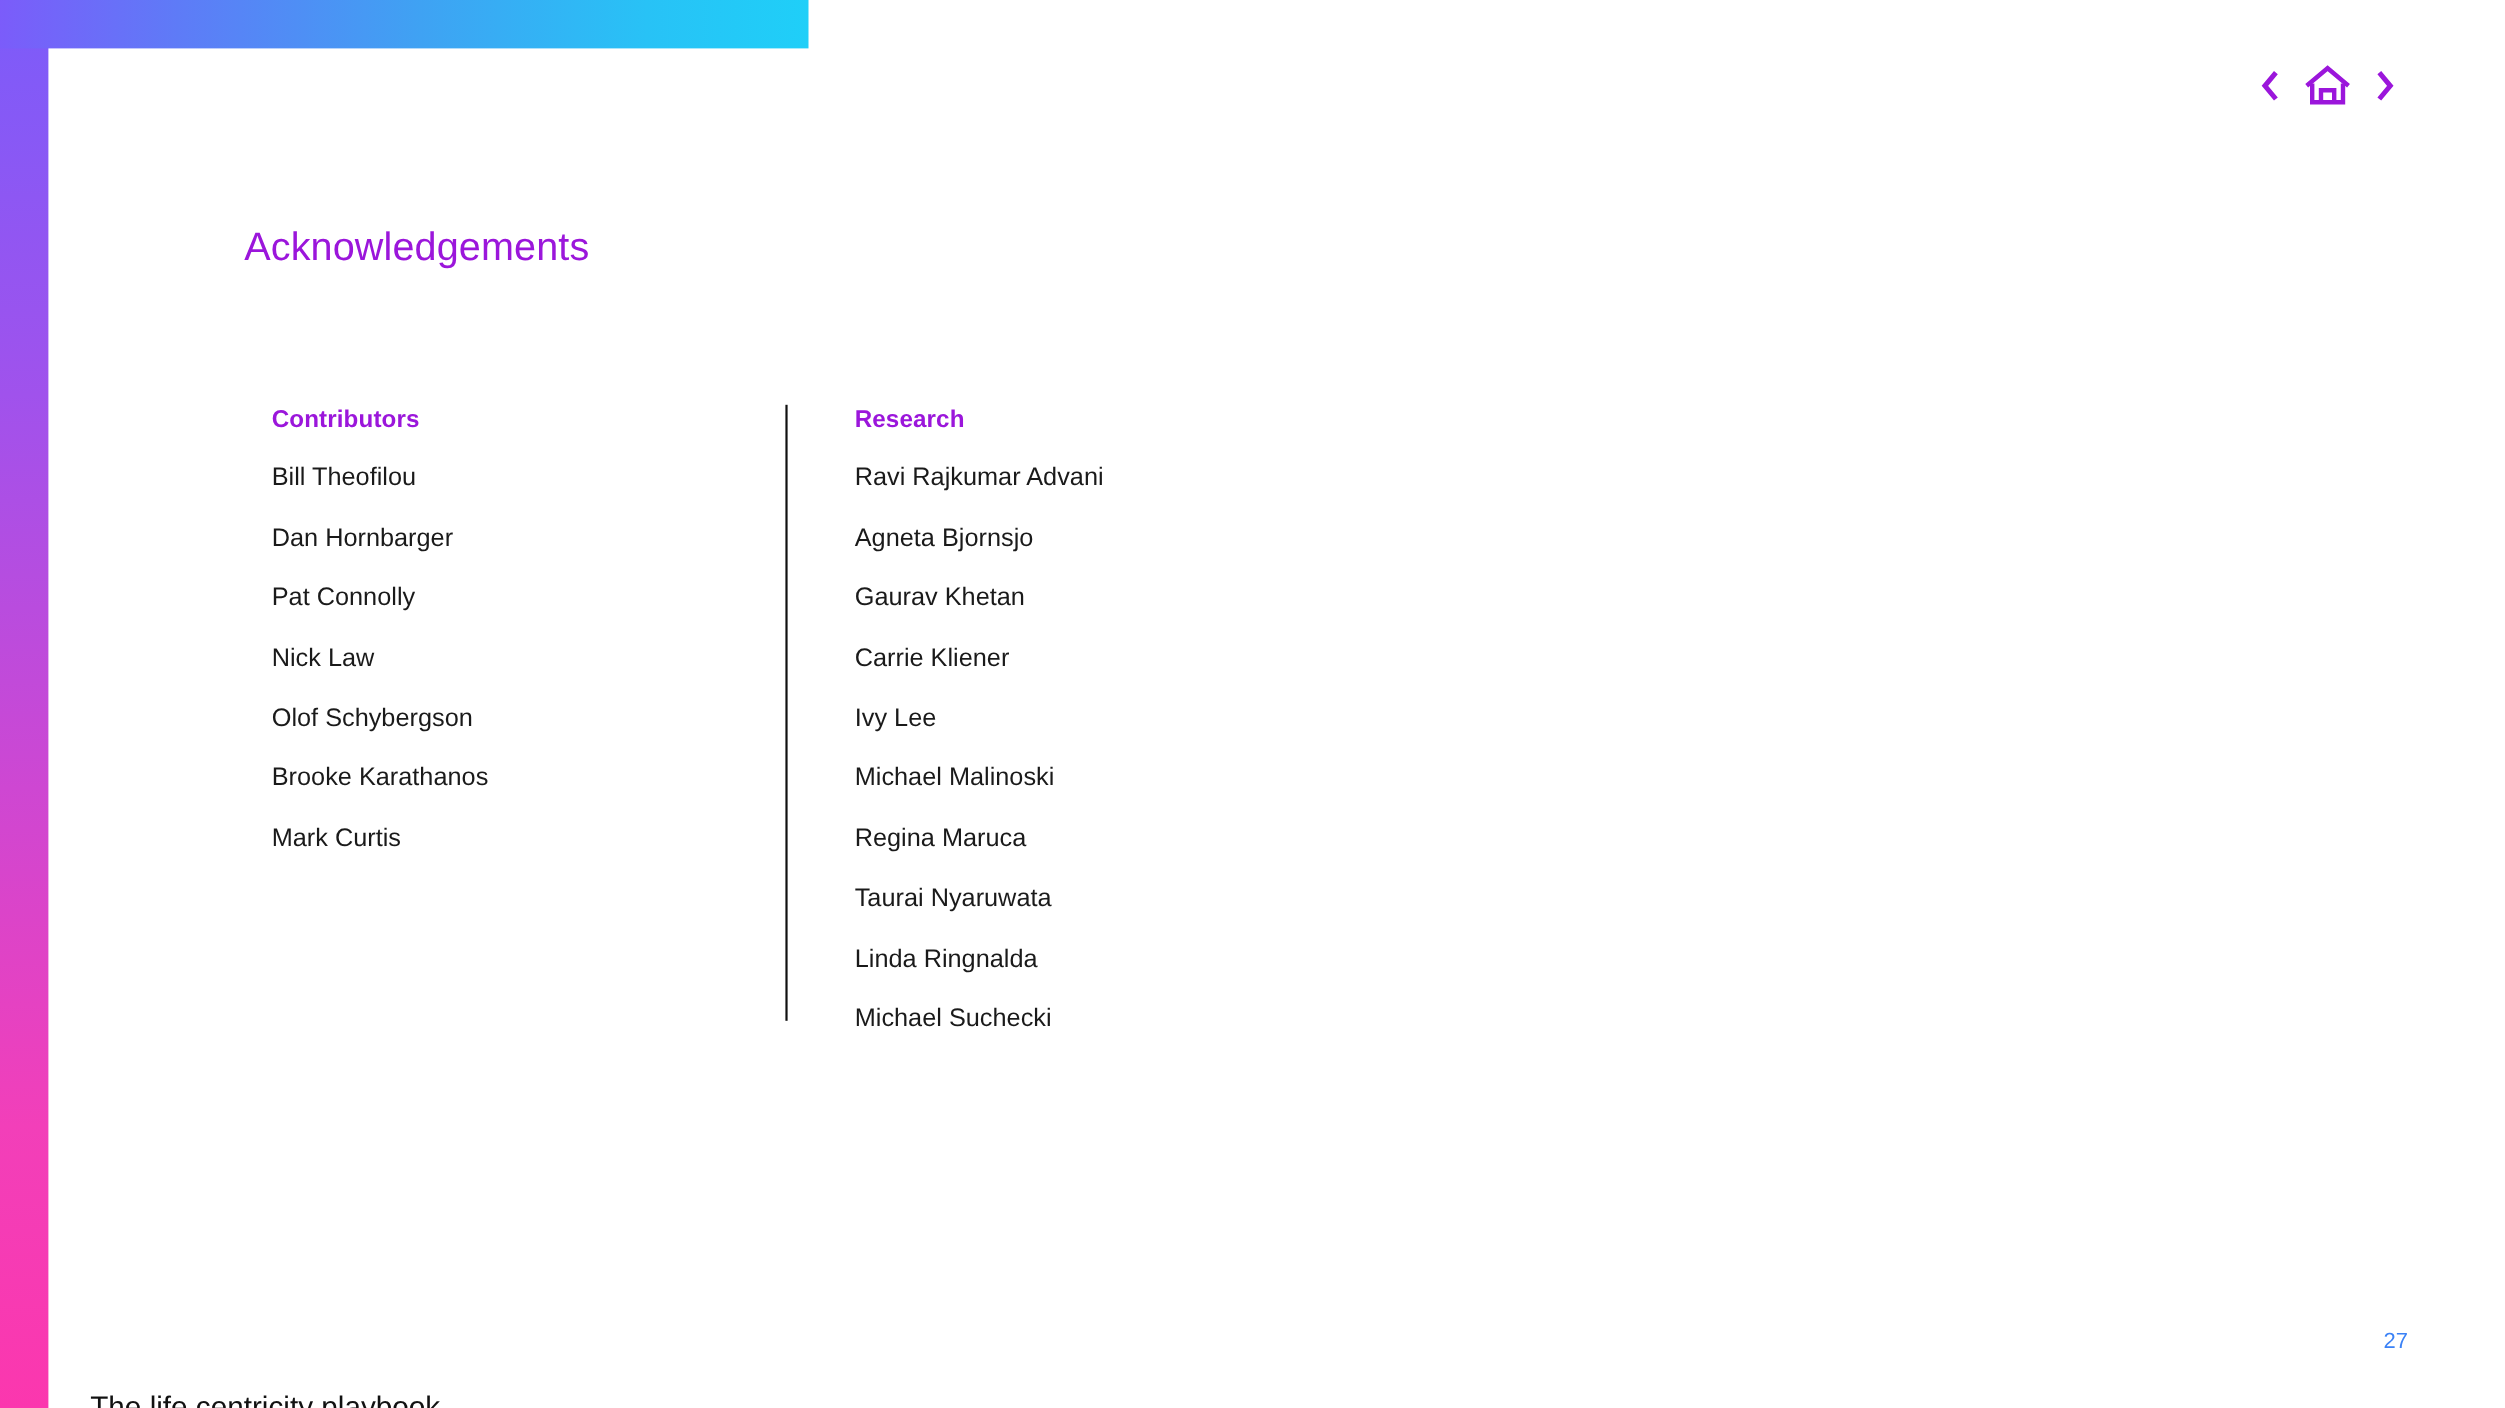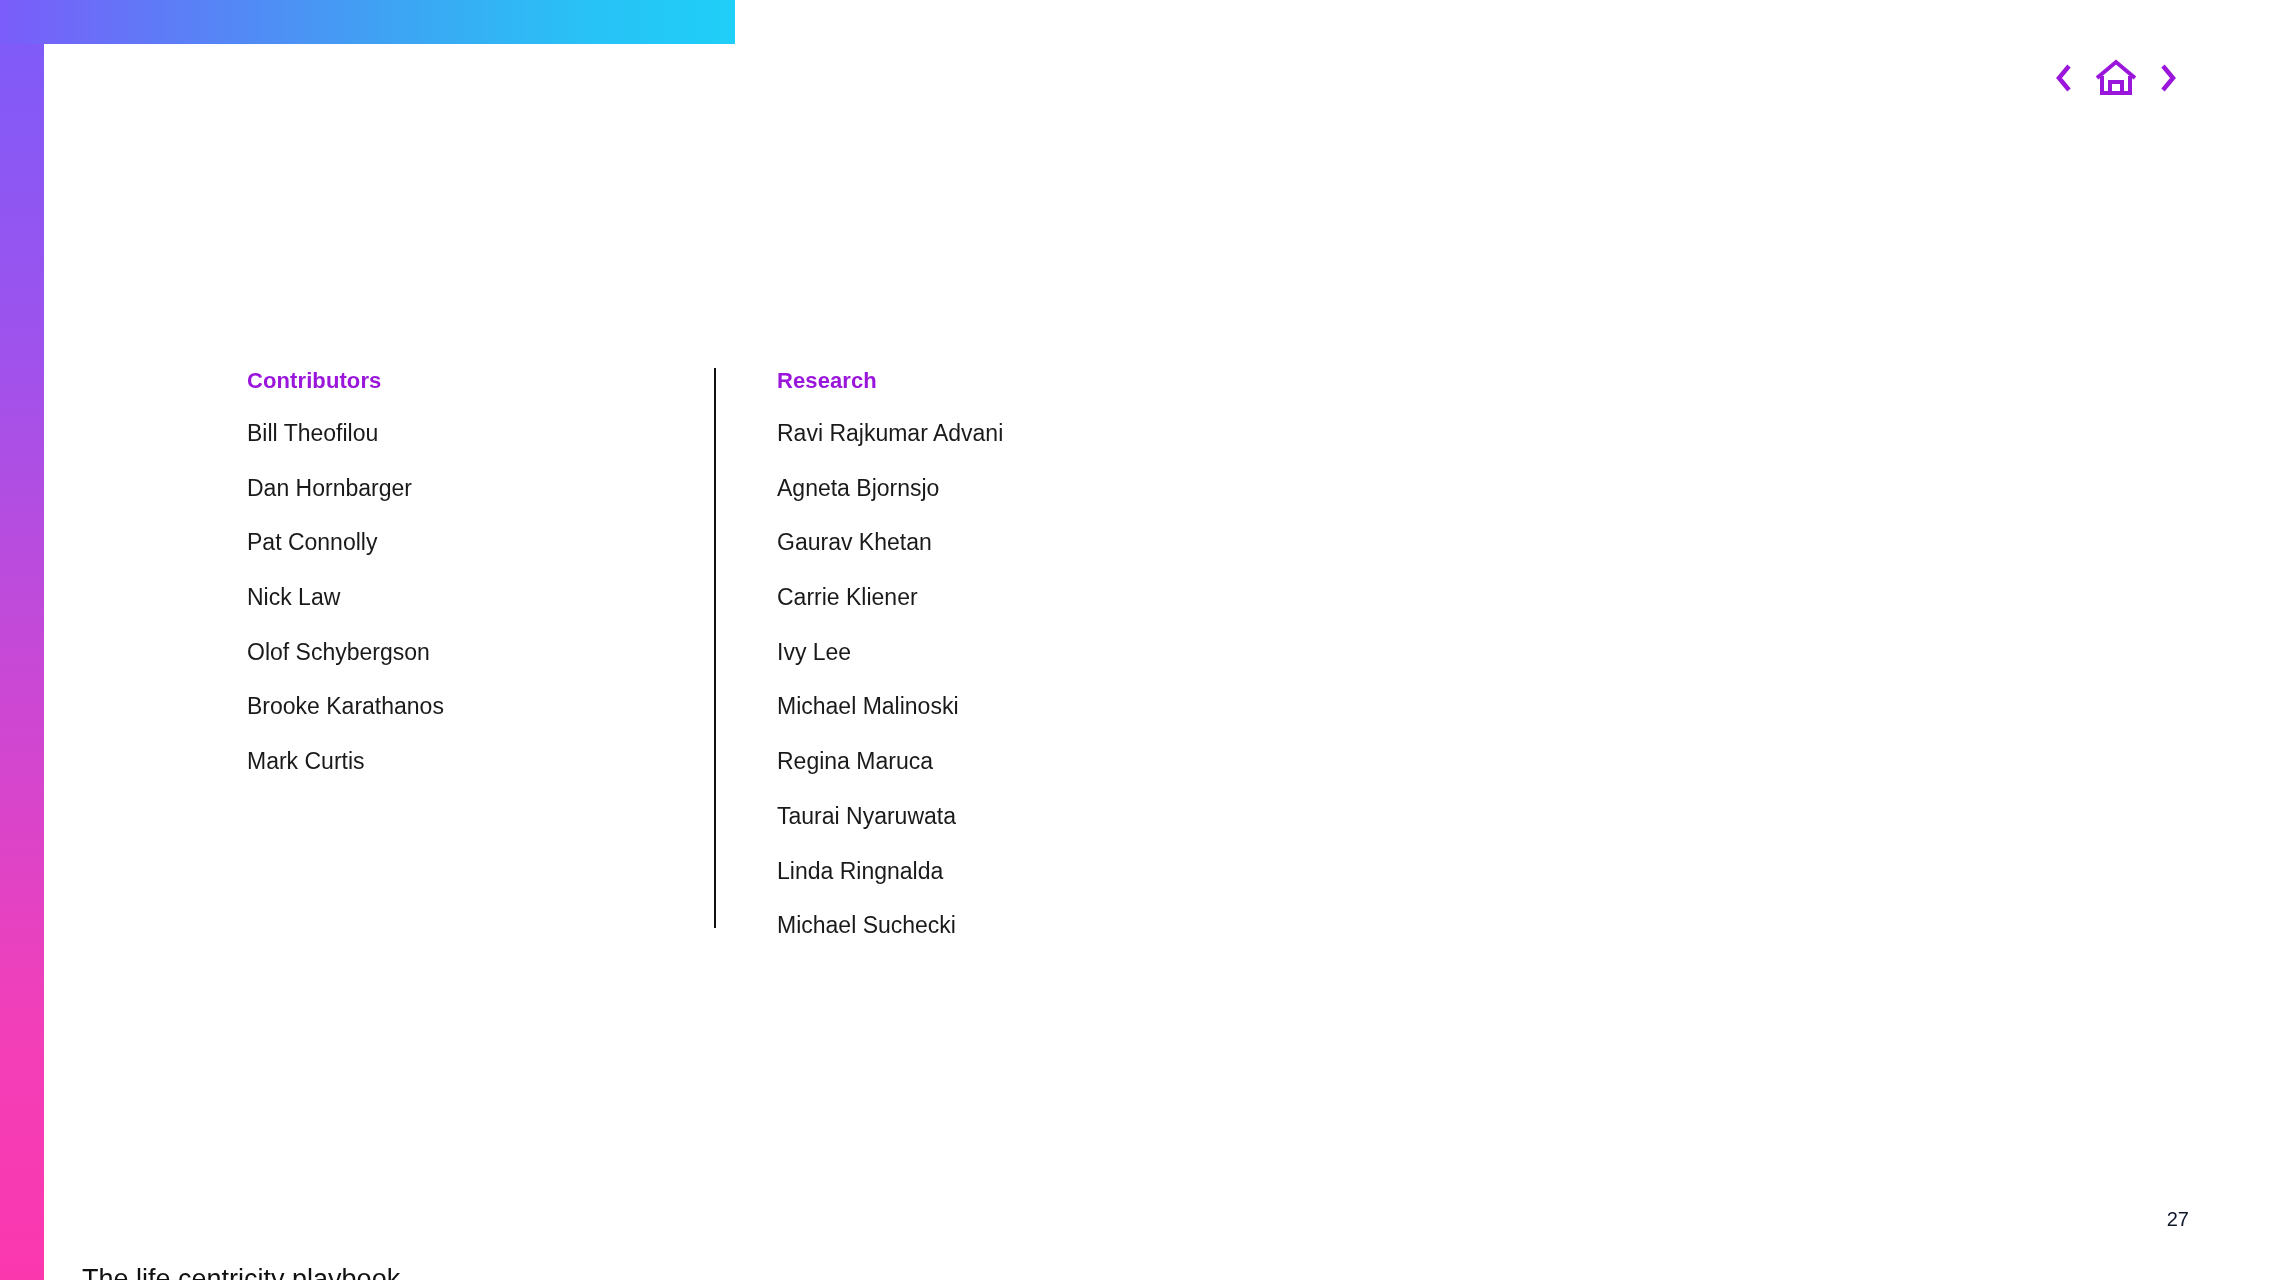--- a/index.html
+++ b/index.html
@@ -130,21 +130,21 @@
     font-size: 27px;
     color: #111111;
     white-space: nowrap;
   }
 
   .footer-page {
     position: absolute;
     right: 88px;
     top: 1208px;
     font-size: 20px;
-    color: #0f172a;
+    color: #3b82f6;
     text-align: left;
     white-space: nowrap;
   }
 </style>
 </head>
 <body>
 
 <div class="page">
 
   <div class="bar-left"></div>
@@ -163,20 +163,21 @@
         <path d="M15 34 L15 23 L27 23 L27 34" stroke="#9B16DB" stroke-width="4" stroke-linecap="butt" stroke-linejoin="miter"></path>
       </svg>
     </button>
     <button class="nav-btn" aria-label="next">
       <svg width="18" height="30" viewBox="0 0 18 30" fill="none" xmlns="http://www.w3.org/2000/svg">
         <path d="M4 3 L14 15 L4 27" stroke="#9B16DB" stroke-width="4.5" stroke-linecap="butt" stroke-linejoin="miter"></path>
       </svg>
     </button>
   </div>
 
+  <h1 class="title">Acknowledgements</h1>
 
   <div class="columns">
 
     <div class="col col-contributors">
       <div class="col-head">Contributors</div>
       <ul class="name-list">
         <li class="name-item">Bill Theofilou</li>
         <li class="name-item">Dan Hornbarger</li>
         <li class="name-item">Pat Connolly</li>
         <li class="name-item">Nick Law</li>

